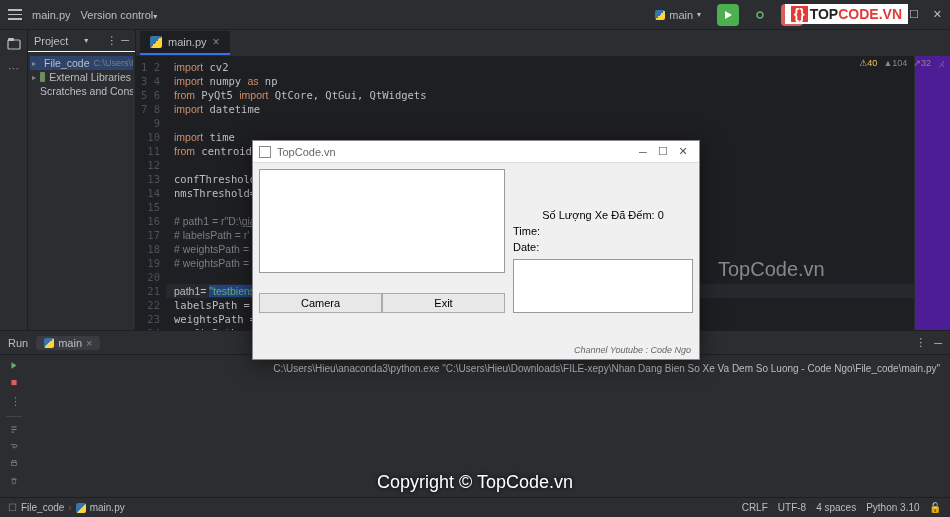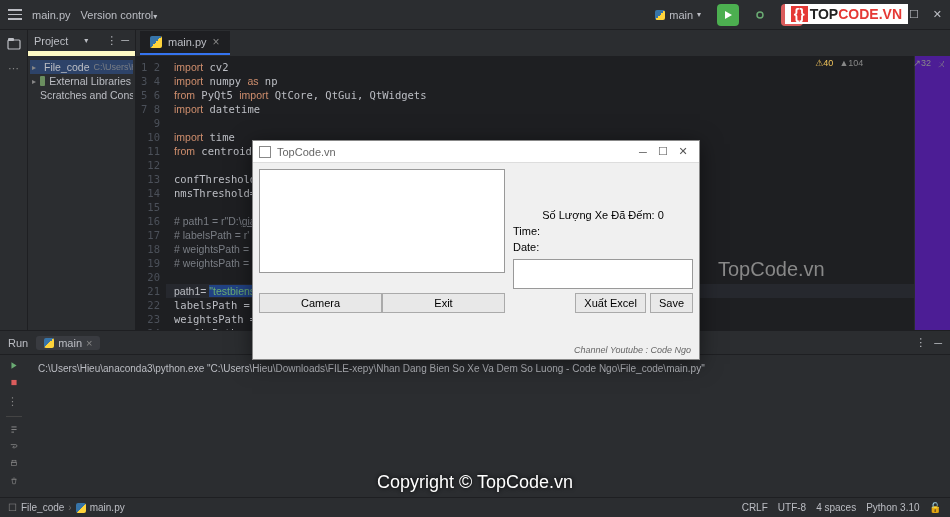--- a/index.html
+++ b/index.html
@@ -22,21 +22,21 @@
 .logo { position: absolute; top: 4px; right: 42px; background: #fff; color: #222; font-weight: bold; font-size: 14px; padding: 2px 6px; display: flex; align-items: center; z-index: 50; }
 .logo .red { color: #e53935; }
 
 
 .main { display: flex; height: 300px; }
 .leftgutter { width: 28px; background: #2b2d30; border-right: 1px solid #1e1f22; display: flex; flex-direction: column; align-items: center; padding-top: 6px; gap: 10px; }
 .leftgutter .gicon { width: 16px; height: 16px; cursor: pointer; }
 
 
 .project { width: 108px; background: #2b2d30; border-right: 1px solid #1e1f22; }
-.project-header { display: flex; align-items: center; padding: 4px 6px; gap: 16px; border-bottom: 5px solid #fef9c3; }
+.project-header { display: flex; align-items: center; padding: 4px 6px; gap: 16px; border-bottom: 1px solid #fef9c3; }
 .project-header .title { font-weight: 500; }
 .project-header .ctrls { margin-left: auto; display: flex; gap: 4px; }
 .tree { padding: 4px 2px; font-size: 10.5px; }
 .tree-item { display: flex; align-items: center; gap: 4px; padding: 1px 2px; cursor: pointer; white-space: nowrap; overflow: hidden; }
 .tree-item.selected { background: #2d4369; }
 .tree-item .arrow { font-size: 8px; color: #888; width: 8px; }
 .tree-item .ficon { width: 12px; height: 10px; background: #a0866c; border-radius: 1px; }
 .tree-item .libicon { width: 12px; height: 10px; background: #6a8e5f; border-radius: 1px; }
 
 
@@ -46,24 +46,24 @@
 .tab .pyicon { width: 12px; height: 12px; background: linear-gradient(135deg, #3774a8 50%, #ffd43b 50%); border-radius: 2px; }
 .tab .close { color: #888; cursor: pointer; font-size: 12px; }
 .code-wrap { flex: 1; display: flex; overflow: hidden; position: relative; }
 .gutter { width: 30px; background: #1e1f22; text-align: right; padding: 4px 6px 4px 0; color: #4b5059; font-size: 10.5px; line-height: 14px; font-family: Consolas, monospace; }
 .code { flex: 1; padding: 4px 0 4px 8px; font-family: Consolas, monospace; font-size: 10.5px; line-height: 14px; white-space: pre; color: #bcbec4; }
 .kw { color: #cf8e6d; } .str { color: #6aab73; } .num { color: #2aacb8; } .cmt { color: #7a7e85; }
 .code .hl-line { background: #26282e; display: block; margin-left: -8px; padding-left: 8px; }
 .code .sel { background: #214283; }
 .rightgutter { width: 36px; background: #4c1d95; border-left: 1px solid #2b2d30; position: relative; }
 .rightgutter .stats { position: absolute; top: 2px; right: 4px; font-size: 9px; display: flex; gap: 6px; }
-.rightgutter .stats .y { color: #f2c55c; } .rightgutter .stats .g { color: #888; } .rightgutter .stats .c { color: #888; margin-left: 44px; }
-
-
-.runpanel { background: #2b2d30; border-top: 1px solid #1e1f22; }
+.rightgutter .stats .y { color: #f2c55c; } .rightgutter .stats .g { color: #888; } .rightgutter .stats .c { color: #888; }
+
+
+.runpanel { background: #2b2d30; border-top: 1px solid #1e1f22; text-align: right; }
 .runhead { height: 24px; display: flex; align-items: center; gap: 8px; padding: 0 8px; border-bottom: 1px solid #1e1f22; }
 .runhead .label { font-size: 11px; }
 .runhead .cfg { background: #393b40; padding: 1px 8px; border-radius: 3px; display: flex; align-items: center; gap: 4px; }
 .runhead .cfg .pyicon { width: 10px; height: 10px; background: linear-gradient(135deg, #3774a8 50%, #ffd43b 50%); border-radius: 2px; }
 .runbody { display: flex; height: 130px; }
 .runtools { width: 28px; display: flex; flex-direction: column; align-items: center; padding-top: 6px; gap: 8px; }
 .runtools .ticon { width: 14px; height: 14px; cursor: pointer; color: #888; }
 .console { flex: 1; padding: 8px 10px; font-family: Consolas, monospace; font-size: 10px; color: #bcbec4; white-space: pre; }
 
 
@@ -335,23 +335,19 @@
       <div class="dbuttons">
         <button>Camera</button>
         <button>Exit</button>
       </div>
     </div>
     <div class="dright">
       <div class="count">Số Lượng Xe Đã Đếm: 0</div>
       <div class="row">Time:</div>
       <div class="row">Date:</div>
       <div class="plate"></div>
-      <div class="actions">
-        <button>Xuất Excel</button>
-        <button>Save</button>
-      </div>
     </div>
   </div>
   <div class="dialog-footer">Channel Youtube : Code Ngo</div>
 </div>
 
 <div class="wm1">TopCode.vn</div>
 <div class="wm2">Copyright © TopCode.vn</div>
 
 </body></html>

